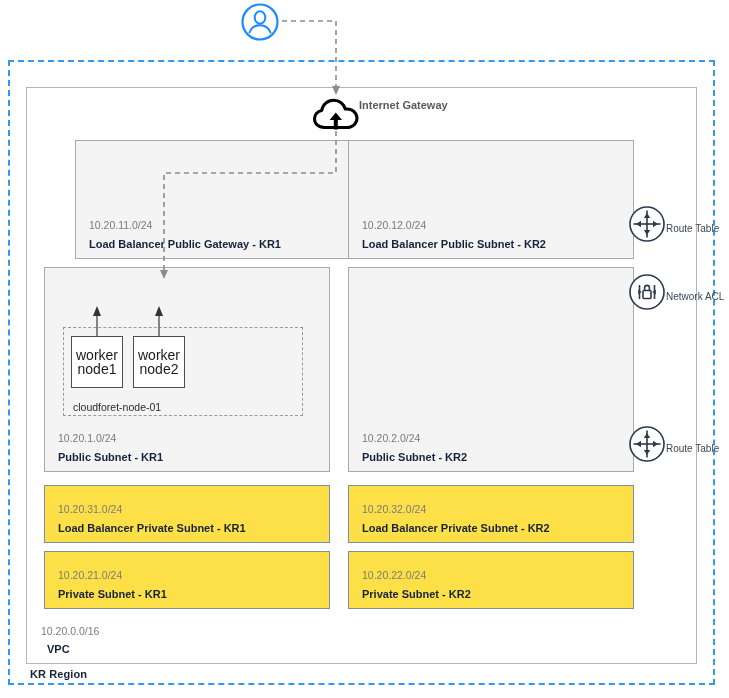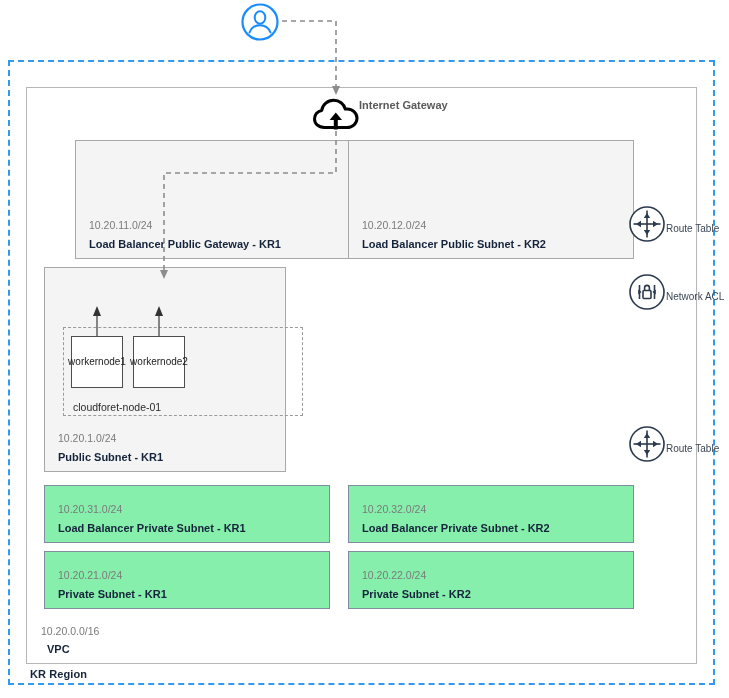--- a/index.html
+++ b/index.html
@@ -59,21 +59,21 @@
   
   .subnet {
     box-sizing: border-box;
     border: 1px solid #8c9aab;
   }
   .subnet.public {
     background: #f4f4f4;
     border-color: #a8a8a8;
   }
   .subnet.private {
-    background: #86efac;
+    background: #fde047;
     border-color: #7e8ea0;
   }
   .subnet-cidr {
     position: absolute;
     left: 13px;
     font-size: 10.5px;
     color: #7a7a7a;
     white-space: nowrap;
   }
   .subnet-name {
@@ -83,21 +83,21 @@
     font-weight: bold;
     color: #15233b;
     white-space: nowrap;
   }
   .subnet .subnet-cidr { bottom: 27px; }
   .subnet .subnet-name { bottom: 8px; }
 
   
   #sub-lb-pub-kr1 { left: 44px;  top: 140px; width: 286px; height: 119px; margin-left: 31px; }
   #sub-lb-pub-kr2 { left: 348px; top: 140px; width: 286px; height: 119px; }
-  #sub-pub-kr1    { left: 44px;  top: 267px; width: 242px; height: 205px; }
+  #sub-pub-kr1    { left: 44px;  top: 267px; width: 286px; height: 205px; }
   #sub-pub-kr2    { left: 348px; top: 267px; width: 286px; height: 205px; }
   #sub-lb-pri-kr1 { left: 44px;  top: 485px; width: 286px; height: 58px; }
   #sub-lb-pri-kr2 { left: 348px; top: 485px; width: 286px; height: 58px; }
   #sub-pri-kr1    { left: 44px;  top: 551px; width: 286px; height: 58px; padding-left: 36px; }
   #sub-pri-kr2    { left: 348px; top: 551px; width: 286px; height: 58px; }
 
   
   #nks-cluster {
     left: 57px; top: 280px;
     width: 247px; height: 26px;
@@ -124,24 +124,24 @@
   #node-group-label {
     left: 73px; top: 401px;
     font-size: 10.5px;
     color: #2b2b2b;
   }
   .worker-node {
     box-sizing: border-box;
     background: #ffffff;
     border: 1px solid #4d4d4d;
     display: flex;
-    flex-direction: row;
+    flex-direction: column;
     align-items: center;
     justify-content: center;
-    font-size: 10px;
+    font-size: 14px;
     color: #1b1b1b;
     line-height: 14px;
   }
   #worker-node-1 { left: 71px; top: 336px; width: 52px; height: 52px; }
   #worker-node-2 { left: 133px; top: 336px; width: 52px; height: 52px; }
 
   
   .icon-cell {
     display: flex;
     align-items: center;
@@ -196,20 +196,24 @@
   <div class="abs subnet public" id="sub-lb-pub-kr2">
     <span class="subnet-cidr">10.20.12.0/24</span>
     <span class="subnet-name">Load Balancer Public Subnet - KR2</span>
   </div>
 
   <div class="abs subnet public" id="sub-pub-kr1">
     <span class="subnet-cidr">10.20.1.0/24</span>
     <span class="subnet-name">Public Subnet - KR1</span>
   </div>
 
+  <div class="abs subnet public" id="sub-pub-kr2">
+    <span class="subnet-cidr">10.20.2.0/24</span>
+    <span class="subnet-name">Public Subnet - KR2</span>
+  </div>
 
   <div class="abs subnet private" id="sub-lb-pri-kr1">
     <span class="subnet-cidr">10.20.31.0/24</span>
     <span class="subnet-name">Load Balancer Private Subnet - KR1</span>
   </div>
 
   <div class="abs subnet private" id="sub-lb-pri-kr2">
     <span class="subnet-cidr">10.20.32.0/24</span>
     <span class="subnet-name">Load Balancer Private Subnet - KR2</span>
   </div>

